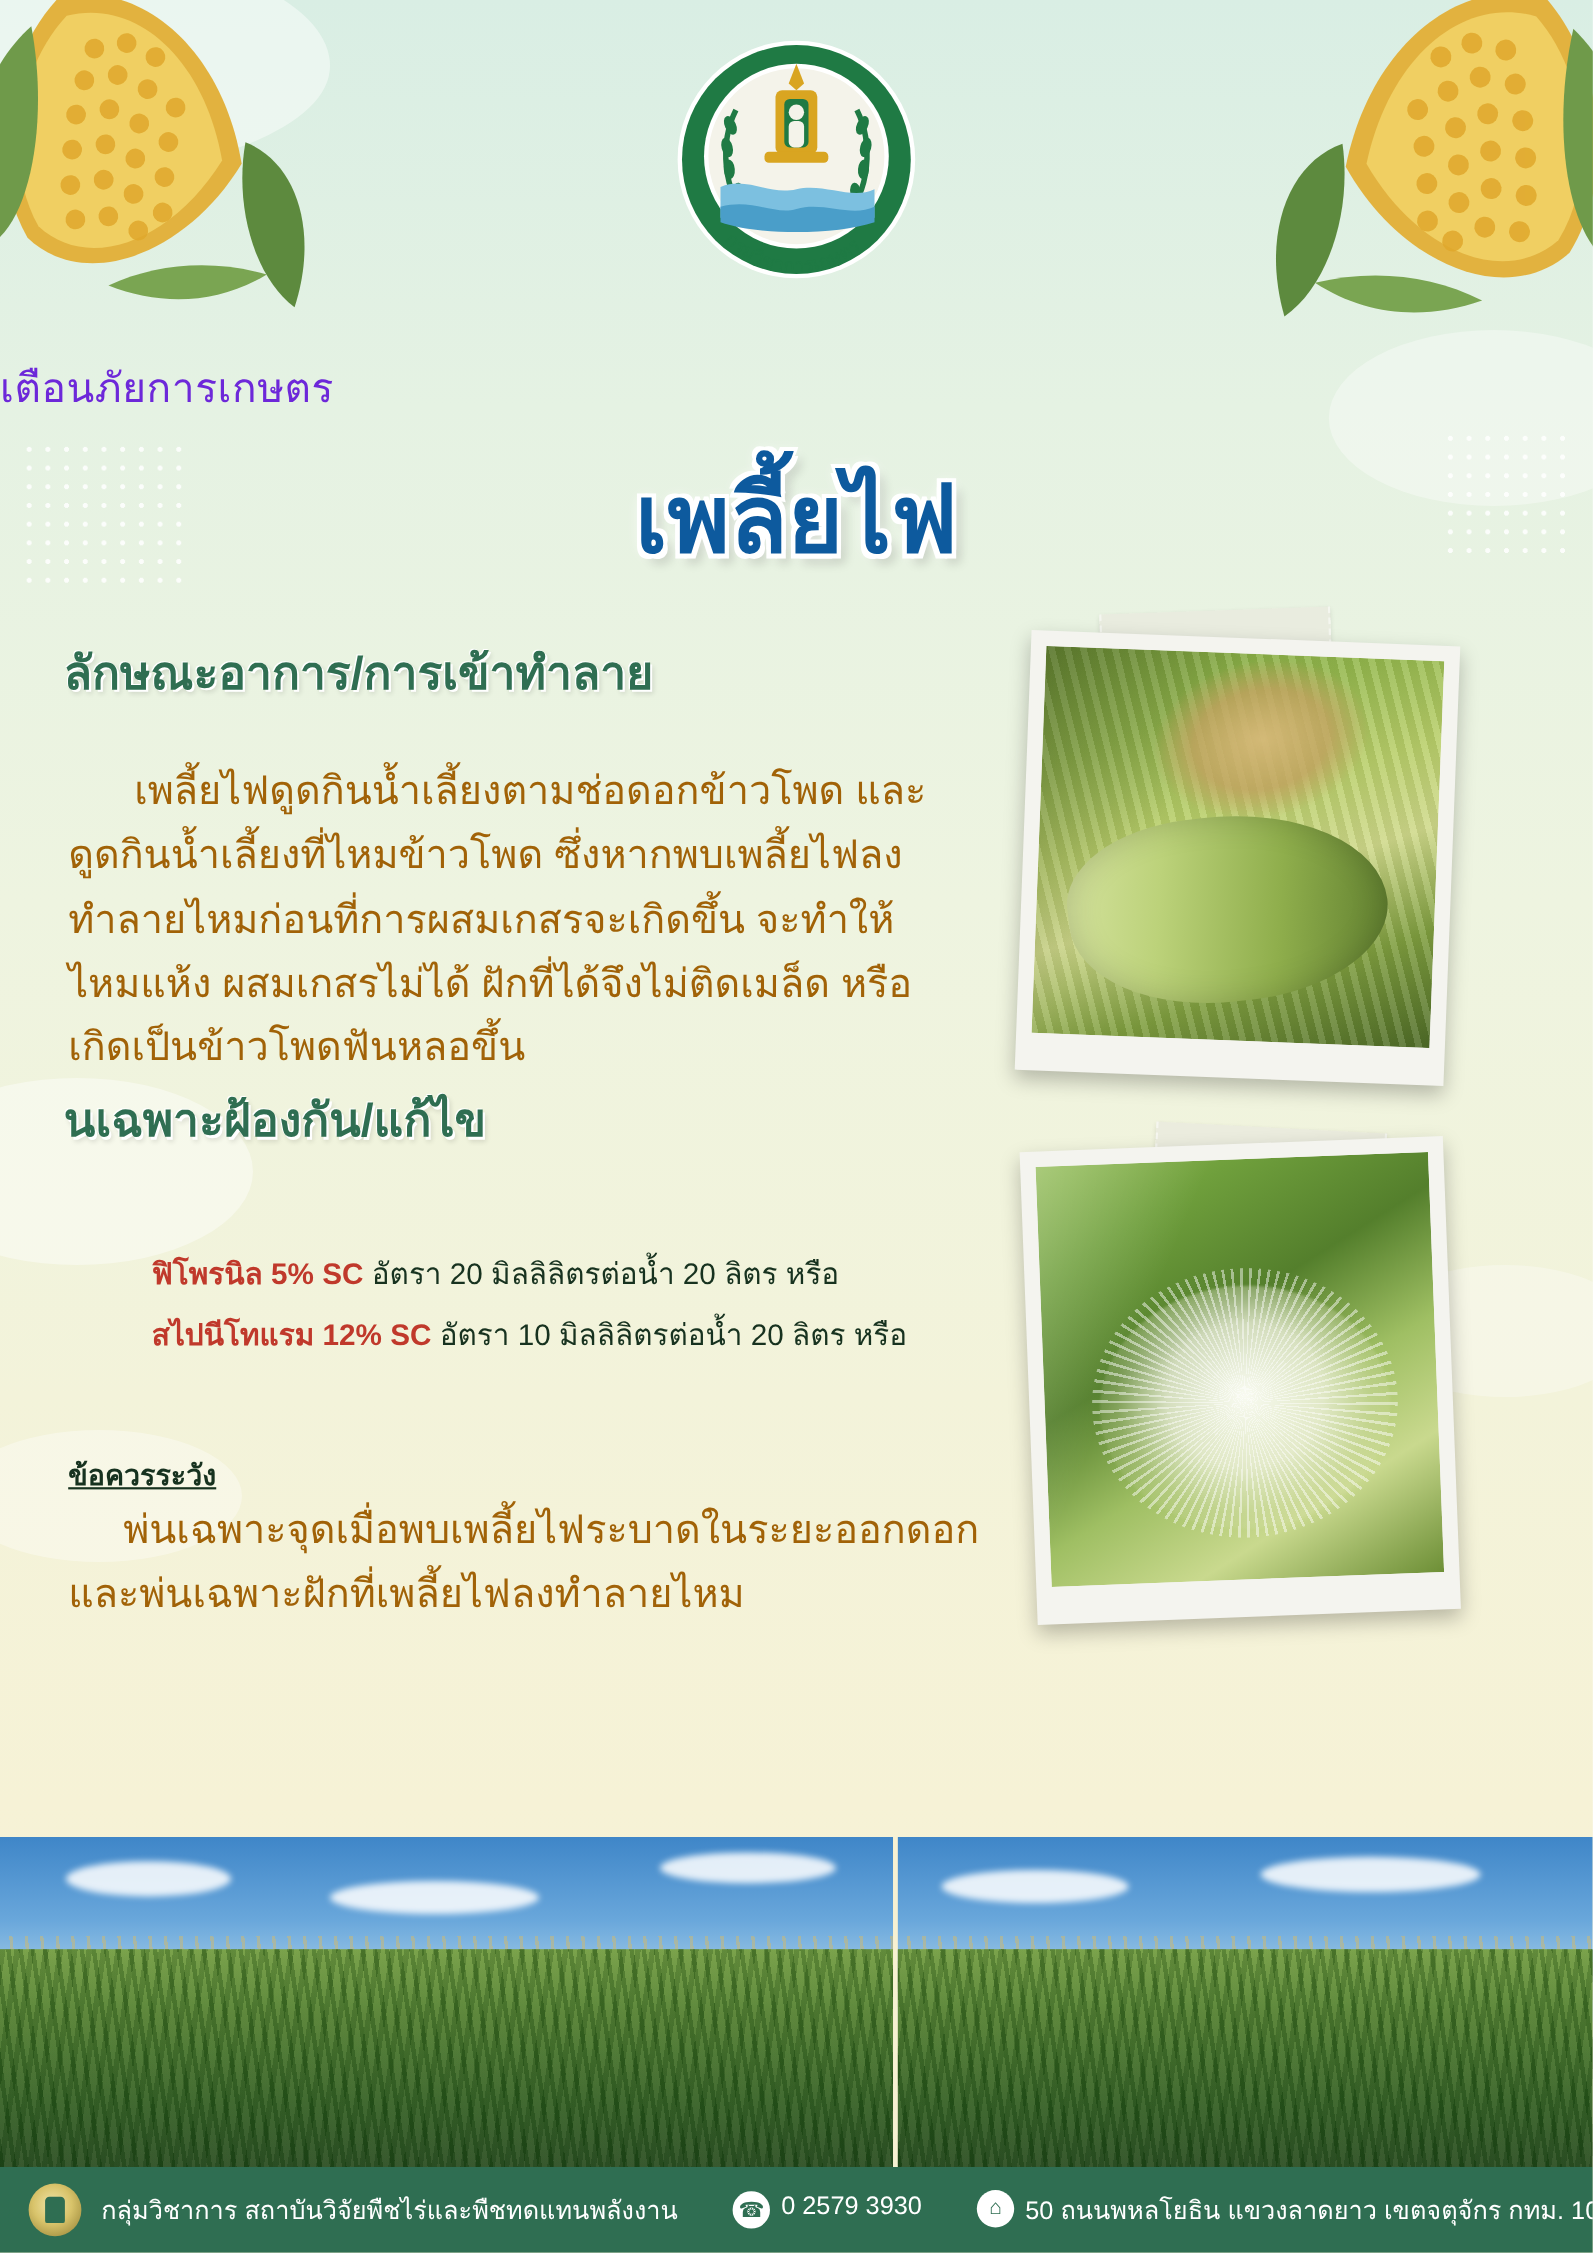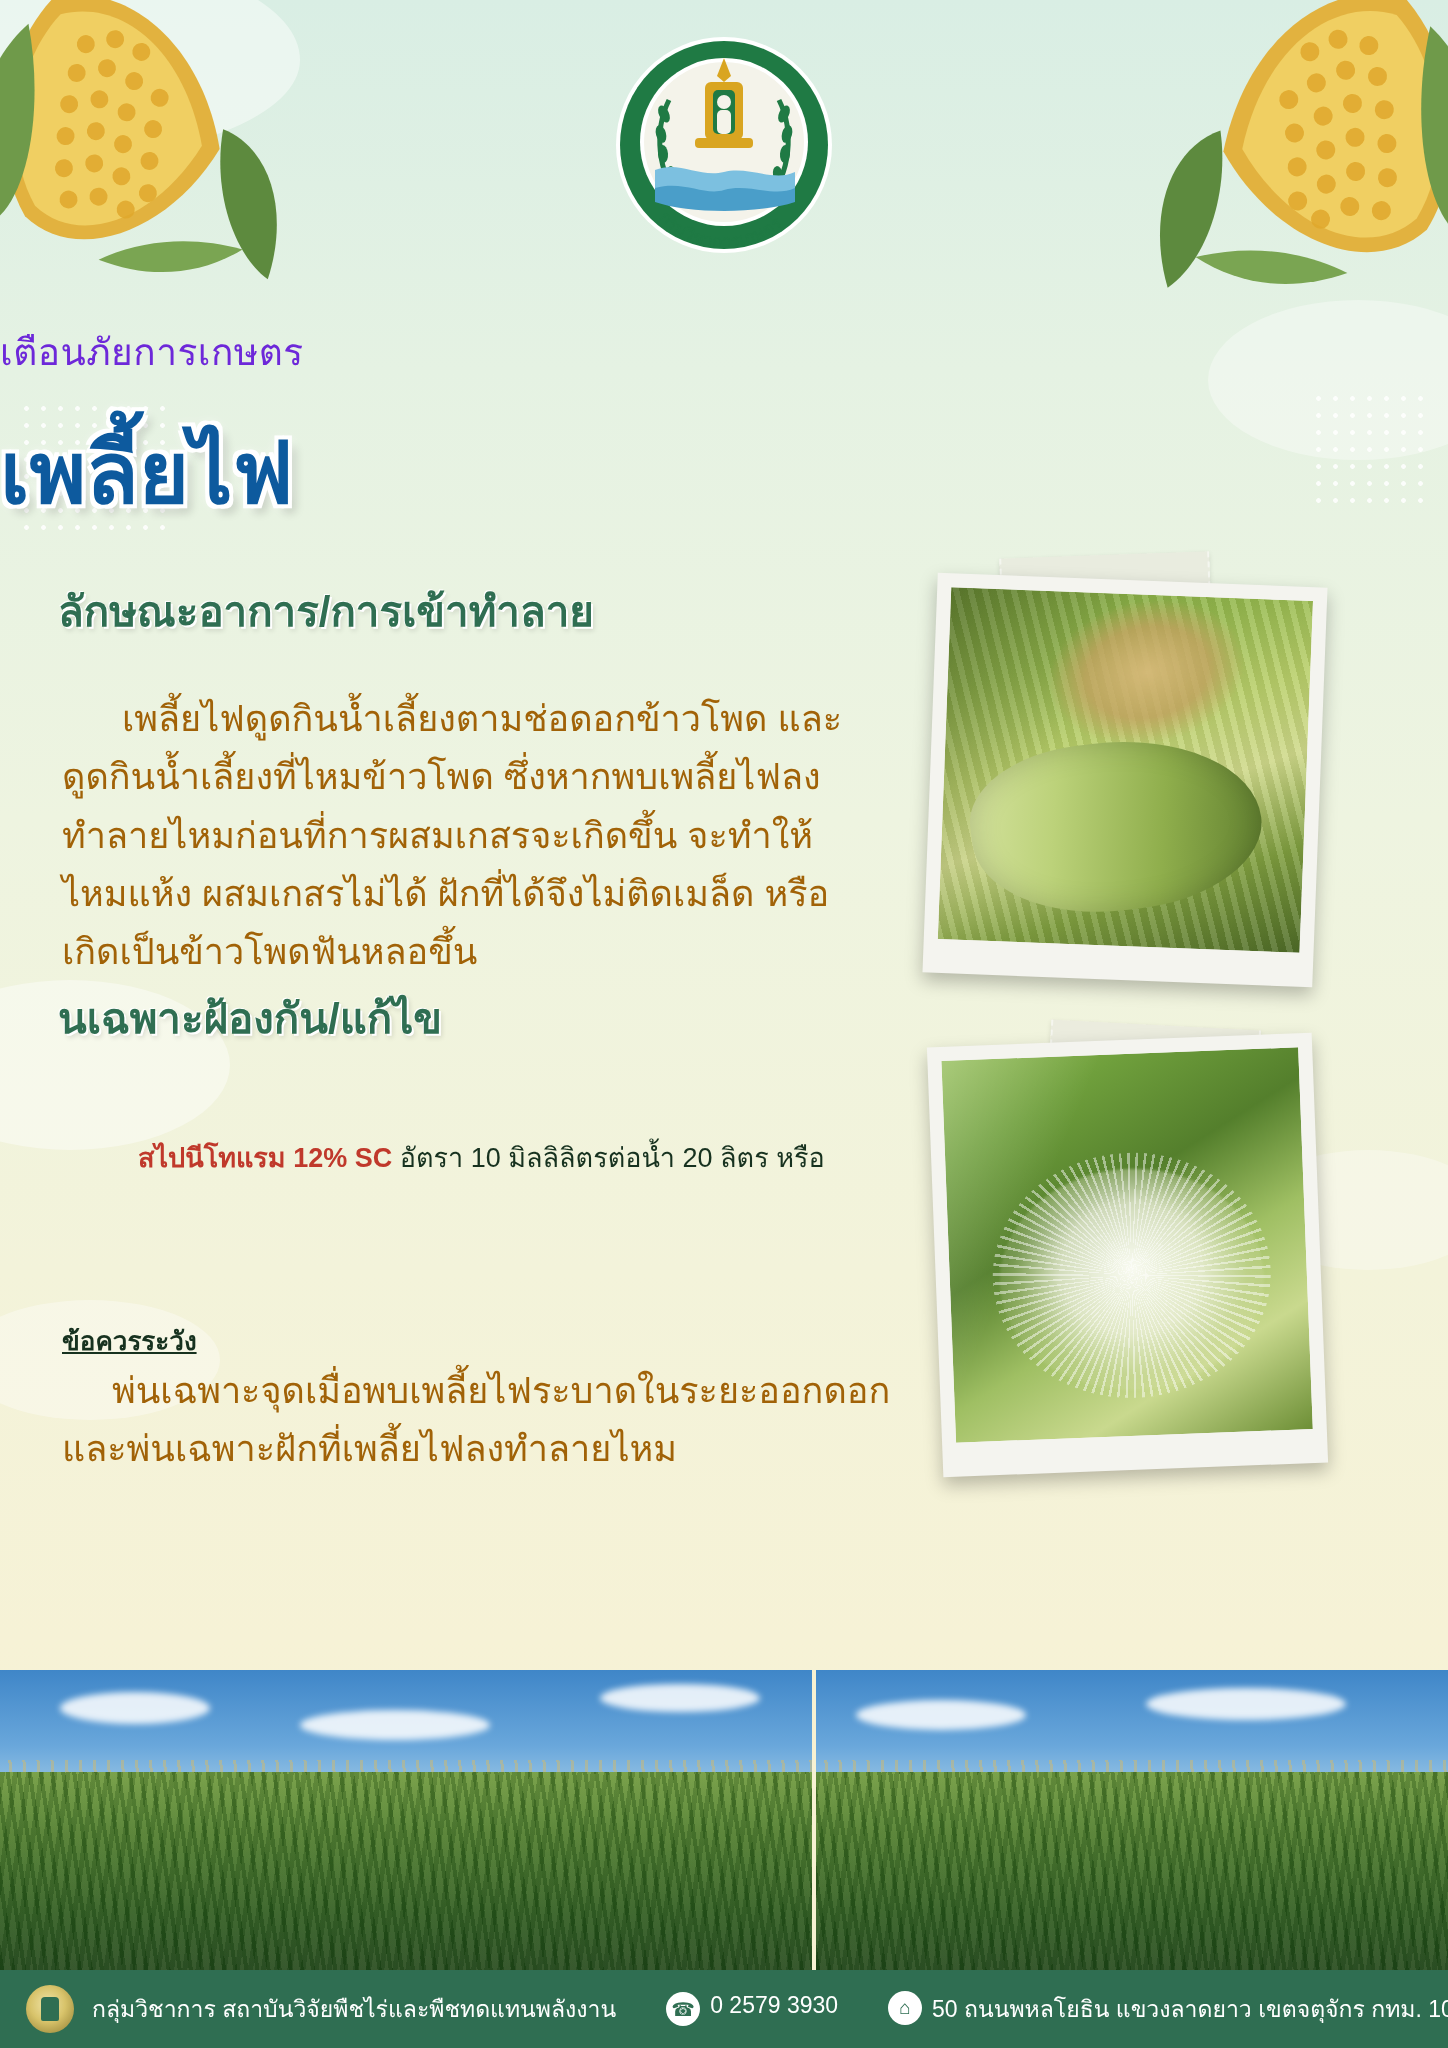--- a/index.html
+++ b/index.html
@@ -78,20 +78,21 @@
   .subtitle {
     position: absolute;
     top: 322px; left: 0; right: 0;
     font-size: 37px;
     color: #6d28d9;
     letter-spacing: .5px;
   }
   .main-title {
     position: absolute;
     top: 430px; left: 0; right: 0;
+    text-align: center;
     font-size: 86px;
     font-weight: bold;
     color: #0d5a9e;
     text-shadow:
       4px 4px 0 #ffffff,
       -4px 4px 0 #ffffff,
       4px -4px 0 #ffffff,
       -4px -4px 0 #ffffff,
       0 0 14px rgba(255,255,255,0.9),
       7px 8px 10px rgba(0,0,0,0.18);
@@ -438,20 +439,24 @@
 <div class="subtitle">เตือนภัยการเกษตร</div>
 <div class="main-title">เพลี้ยไฟ</div>
 
 <div class="sec-head" id="head-symptoms">ลักษณะอาการ/การเข้าทำลาย</div>
 <div class="body-text" id="symptom-body">เพลี้ยไฟดูดกินน้ำเลี้ยงตามช่อดอกข้าวโพด  และดูดกินน้ำเลี้ยงที่ไหมข้าวโพด ซึ่งหากพบเพลี้ยไฟลงทำลายไหมก่อนที่การผสมเกสรจะเกิดขึ้น จะทำให้ไหมแห้ง ผสมเกสรไม่ได้ ฝักที่ได้จึงไม่ติดเมล็ด หรือเกิดเป็นข้าวโพดฟันหลอขึ้น</div>
 
 <div class="sec-head" id="head-prevent">นเฉพาะฝ้องกัน/แก้ไข</div>
 
 <div class="bullet-block">
   <div class="chem-line">
+    <span class="chem-name">ฟิโพรนิล 5% SC</span>
+    <span class="chem-rate">อัตรา 20 มิลลิลิตรต่อน้ำ 20 ลิตร หรือ</span>
+  </div>
+  <div class="chem-line">
     <span class="chem-name">สไปนีโทแรม 12% SC</span>
     <span class="chem-rate">อัตรา 10 มิลลิลิตรต่อน้ำ 20 ลิตร หรือ</span>
   </div>
 </div>
 
 <div class="caution-head">ข้อควรระวัง</div>
 <div class="body-text" id="caution-body">พ่นเฉพาะจุดเมื่อพบเพลี้ยไฟระบาดในระยะออกดอก และพ่นเฉพาะฝักที่เพลี้ยไฟลงทำลายไหม</div>
 
 <div class="tape" id="tape-1"></div>
 <div class="polaroid" id="photo-cob">

